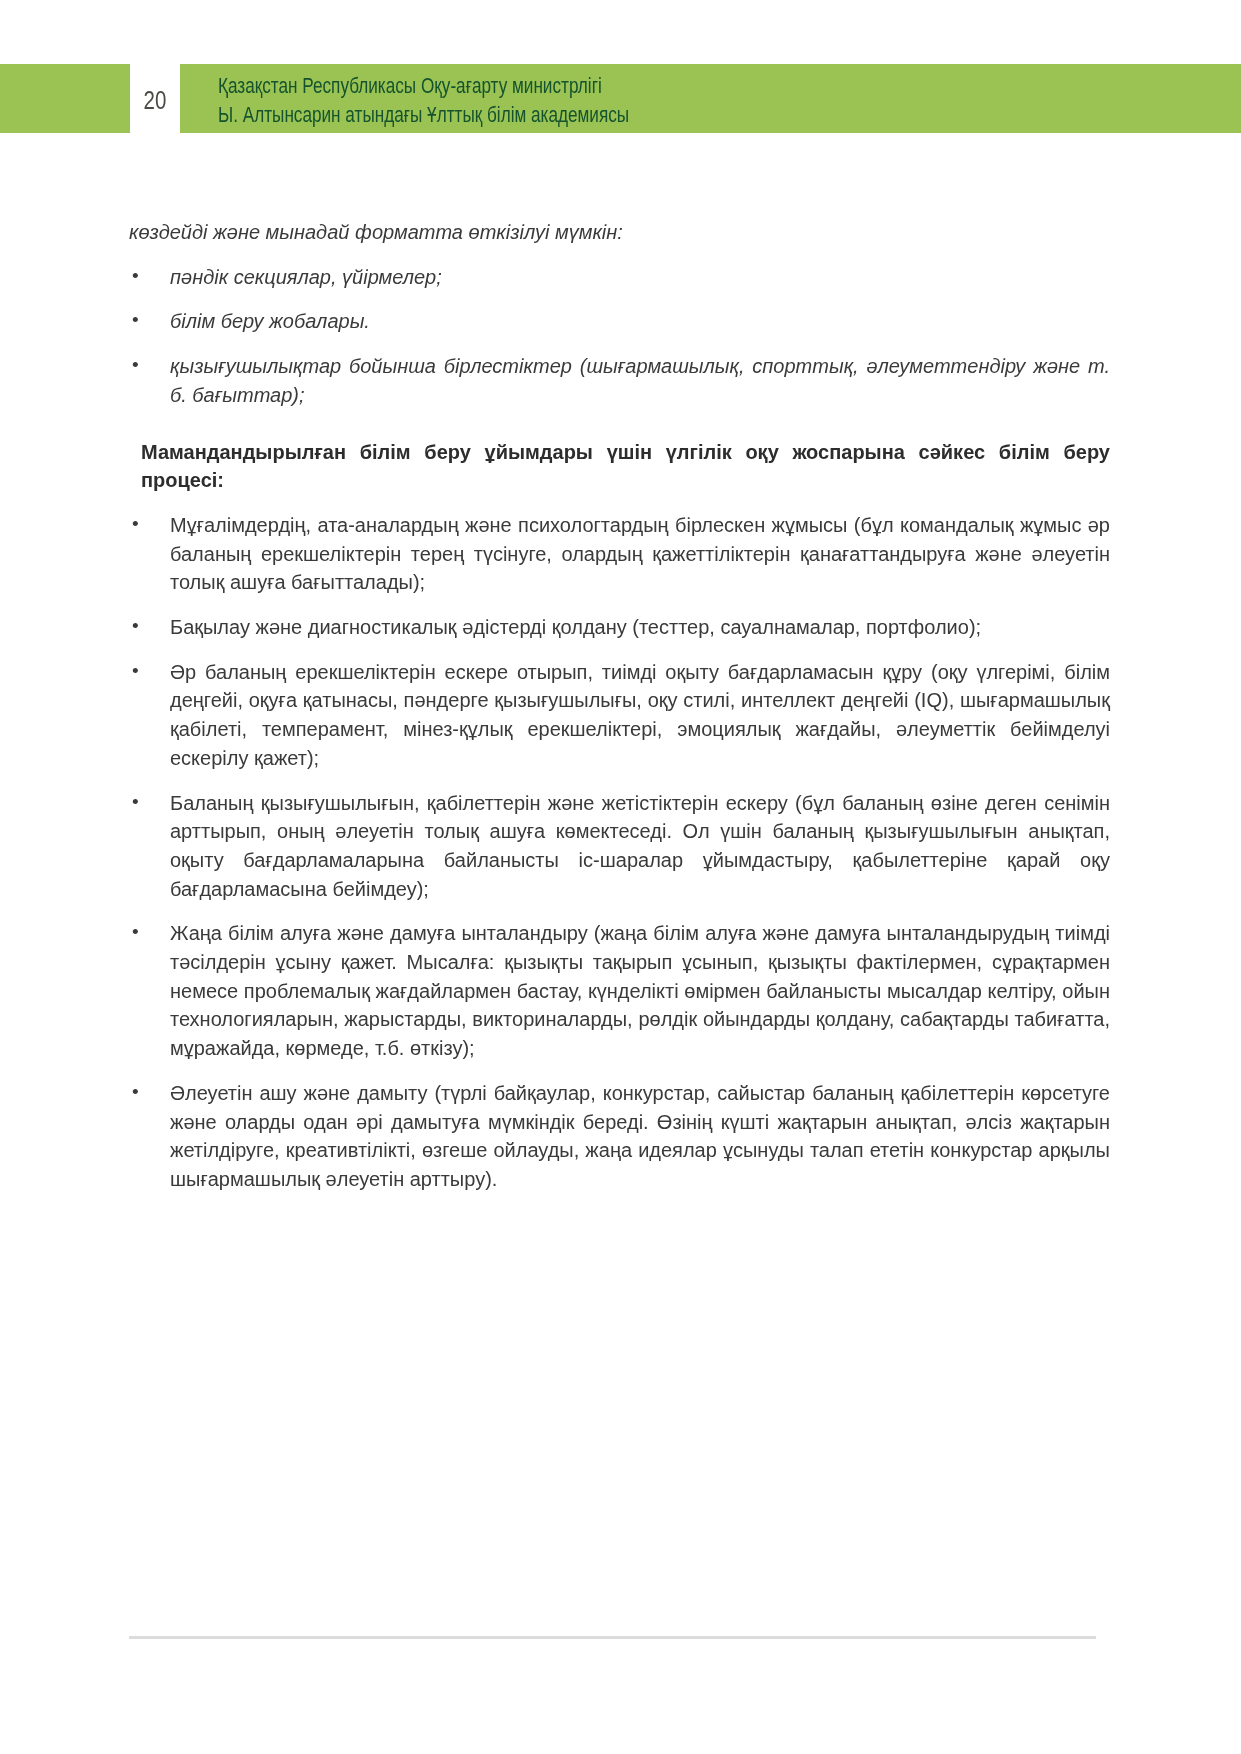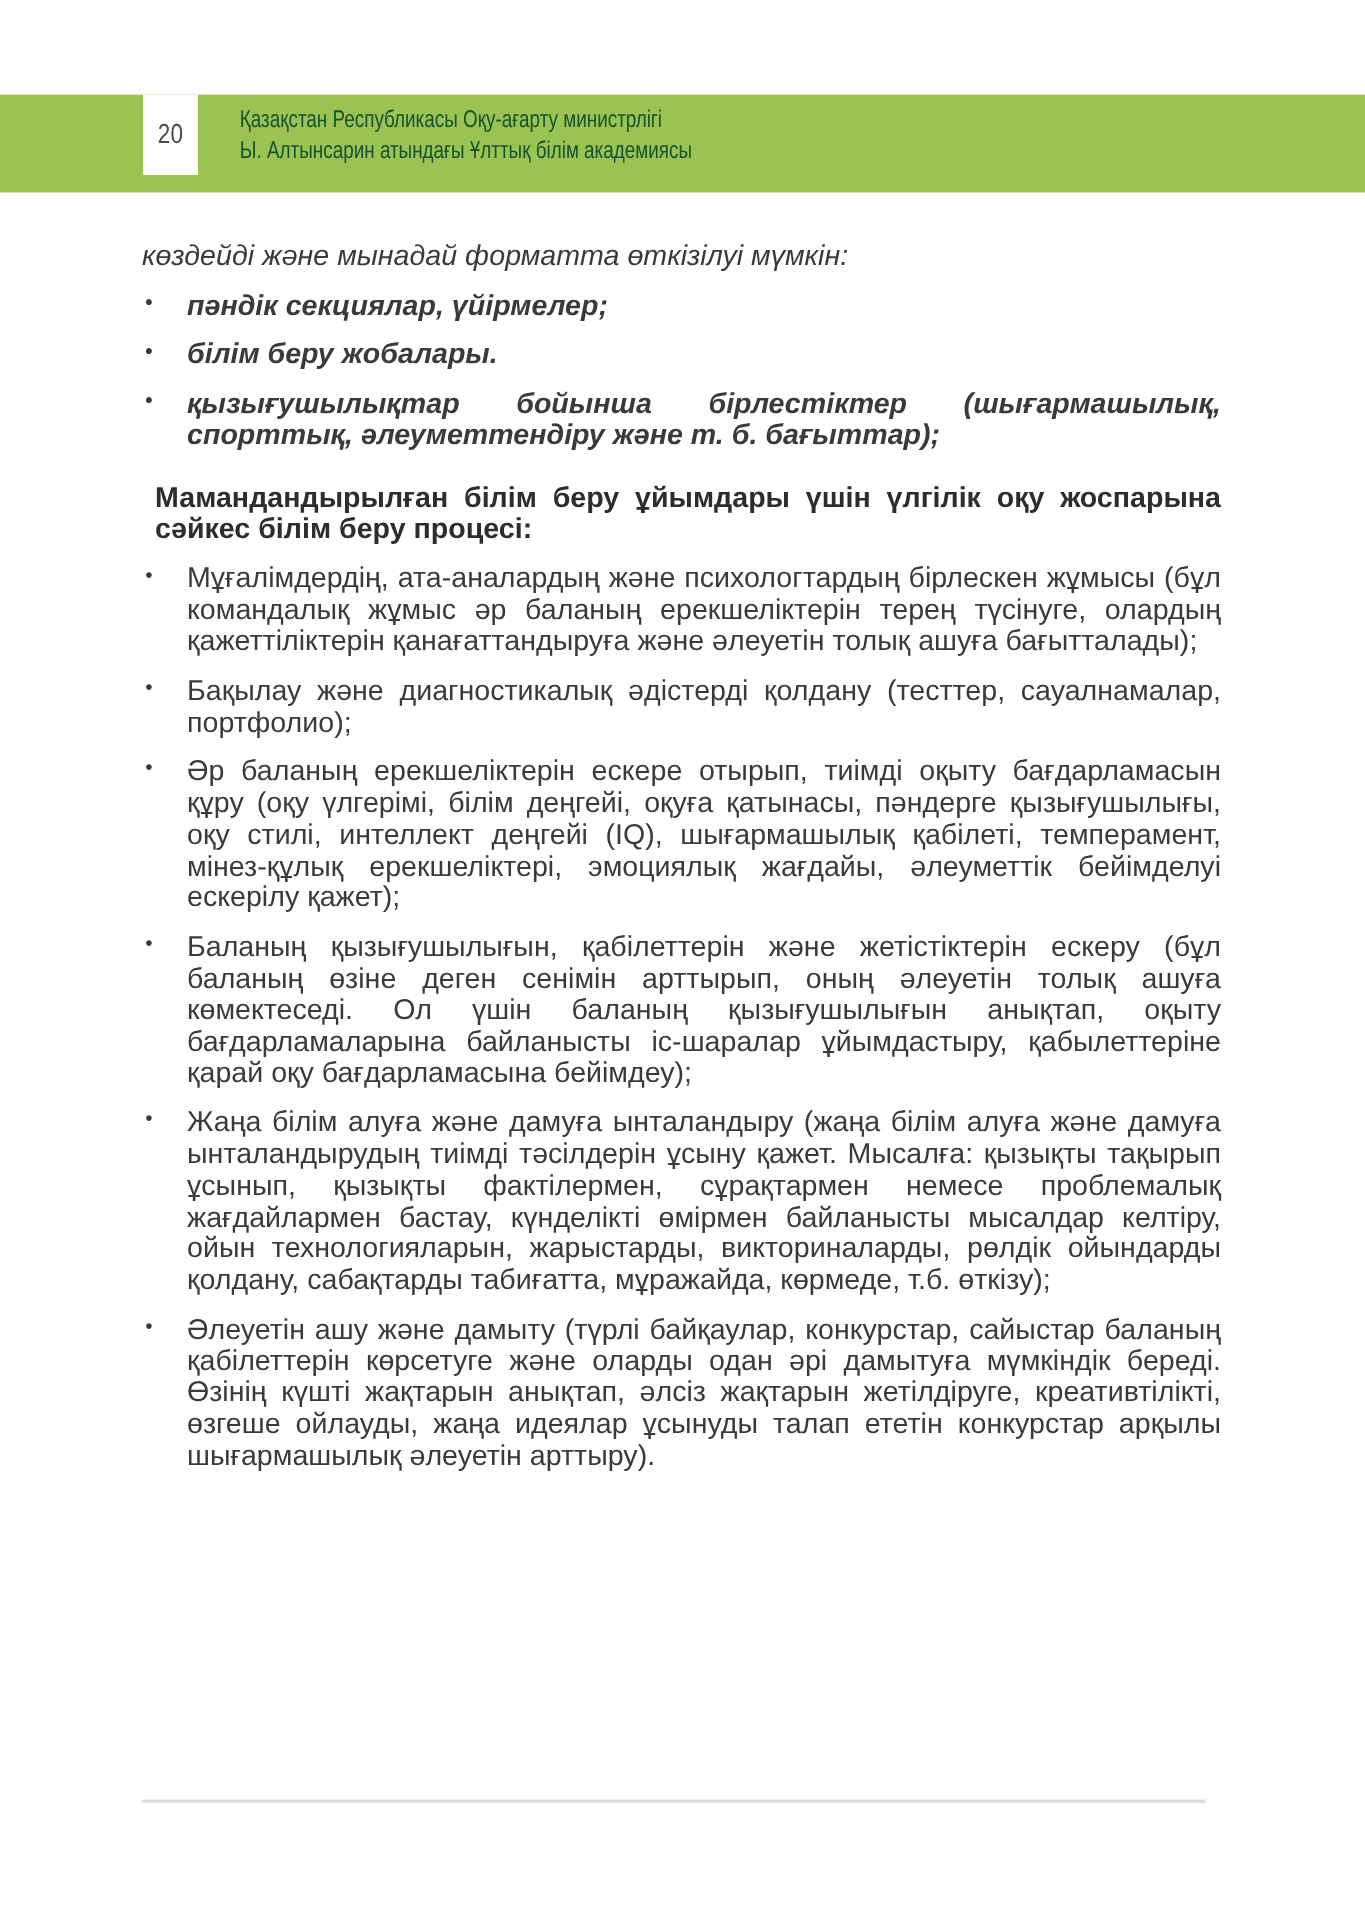--- a/index.html
+++ b/index.html
@@ -14,22 +14,22 @@
     background:#ffffff;
     font-family:"Liberation Sans", sans-serif;
     color:var(--ink);
     position:relative;
     overflow:hidden;
   }
 
   
   .header-bar{
     position:absolute;
-    top:86px;left:0;
-    width:1241px;height:89px;
+    top:64px;left:0;
+    width:1241px;height:69px;
     background:var(--green);
   }
   .page-num-notch{
     position:absolute;
     left:130px;top:0;
     width:50px;height:73px;
     background:#ffffff;
     display:flex;align-items:center;justify-content:center;
   }
   .page-num{
@@ -49,21 +49,21 @@
     transform:scaleX(0.78);
     transform-origin:left center;
     white-space:nowrap;
   }
 
   
   .content{
     position:absolute;
     left:129px;top:218px;
     width:981px;
-    font-size:26px;
+    font-size:20px;
     line-height:28.7px;
     text-align:justify;
   }
   .intro{
     font-style:italic;
     margin:0;
   }
   .doc-heading{
     font-weight:bold;
     color:var(--ink-bold);
@@ -78,21 +78,21 @@
     padding-left:41px;
     margin:16px 0 0 0;
   }
   ul.doc-list li::before{
     content:"\2022";
     position:absolute;
     left:3px;top:-1px;
     font-size:19px;
     font-style:normal;
   }
-  ul.italic-list li{font-style:italic;font-weight:bold;}
+  ul.italic-list li{font-style:italic;}
 
   .divider{
     position:absolute;
     left:129px;top:1636px;
     width:967px;height:3px;
     background:var(--divider);
   }
 </style>
 </head>
 <body>

